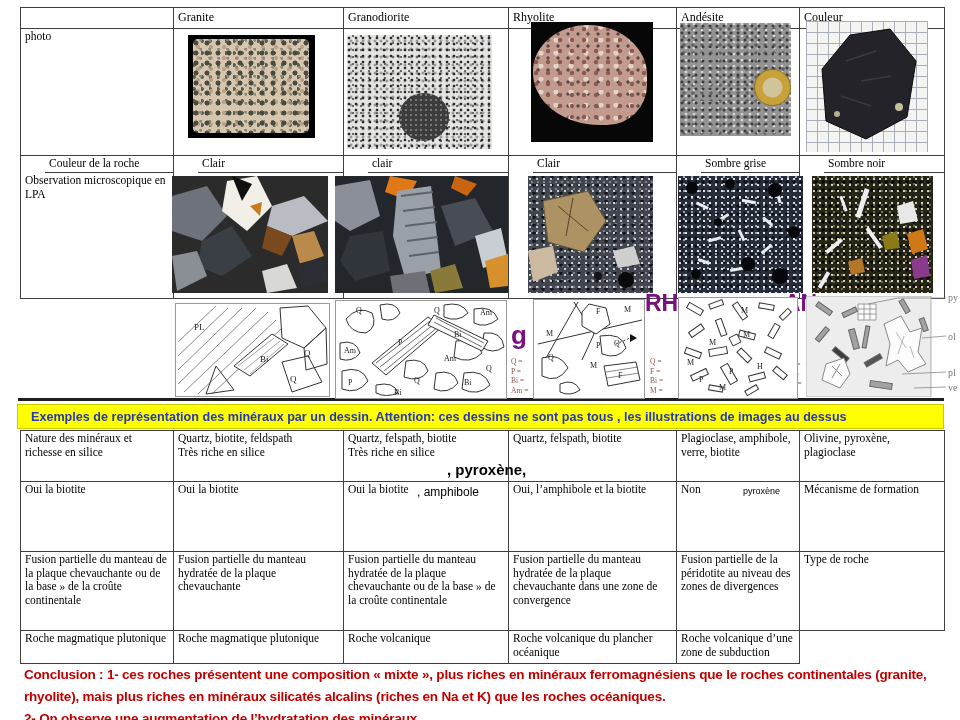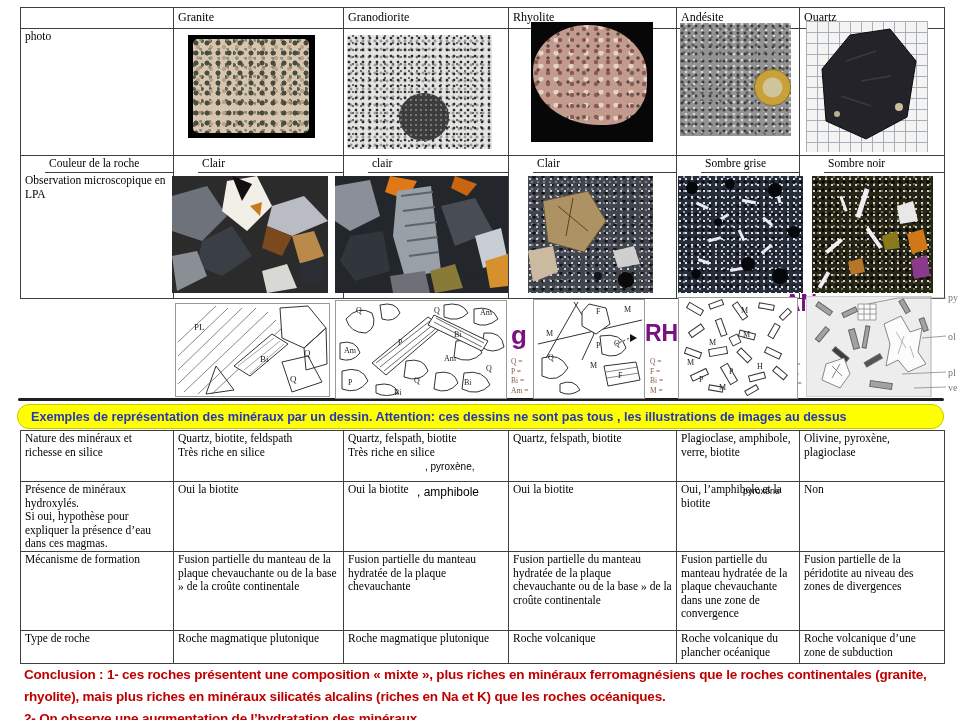--- a/index.html
+++ b/index.html
@@ -1,18 +1,18 @@
 <!DOCTYPE html>
 <html><head>
 <meta charset="utf-8">
 <style>
   html,body{margin:0;padding:0;background:#fff;}
   .slide{position:relative;width:960px;height:720px;background:#ffffff;
          font-family:"Liberation Serif",serif;color:#000;overflow:hidden;}
-  .abs{position:absolute;border-radius:12px;}
+  .abs{position:absolute;}
   
   .tbl{position:absolute;display:grid;border-top:1px solid #3f3f3f;border-left:1px solid #3f3f3f;background:#fff;}
   .cell{box-sizing:border-box;border-right:1px solid #3f3f3f;border-bottom:1px solid #3f3f3f;
         font-size:11.5px;line-height:1.18;padding:1px 4px;white-space:pre-line;overflow:hidden;}
   #table1{left:20px;top:7px;grid-template-columns:153px 170px 165px 168px 123px 145px;
           grid-template-rows:21px 127px 17px 126px;}
   #table2{left:20px;top:430px;grid-template-columns:153px 170px 165px 168px 123px 145px;
           grid-template-rows:51px 70px 79px 33px;}
   .hdr{text-align:left;font-size:12px;padding-top:2px;}
   .short{line-height:14px;padding-top:0;margin-left:24px;}
@@ -82,21 +82,21 @@
 <body>
 
 <div class="slide">
 
   <div id="table1" class="tbl">
     <div class="cell hdr"></div>
     <div class="cell hdr">Granite</div>
     <div class="cell hdr">Granodiorite</div>
     <div class="cell hdr">Rhyolite</div>
     <div class="cell hdr">Andésite</div>
-    <div class="cell hdr">Quartz</div>
+    <div class="cell hdr">Couleur</div>
 
     <div class="cell">photo</div>
     <div class="cell"></div>
     <div class="cell"></div>
     <div class="cell"></div>
     <div class="cell"></div>
     <div class="cell"></div>
 
     <div class="cell short">Couleur de la roche</div>
     <div class="cell short">Clair</div>
@@ -273,21 +273,21 @@
       <text x="90" y="12" font-size="8" fill="#222">M</text>
       <text x="12" y="36" font-size="8" fill="#222">M</text>
       <text x="62" y="48" font-size="8" fill="#222">P</text>
       <text x="80" y="46" font-size="8" fill="#222">Q</text>
       <text x="14" y="60" font-size="8" fill="#222">Q</text>
       <text x="56" y="68" font-size="8" fill="#222">M</text>
       <text x="84" y="78" font-size="8" fill="#222">F</text>
     </svg>
   </div>
 
-  <div class="plabel" style="left:645px;top:292px;font-size:23px;margin-top:30px;">RH</div>
+  <div class="plabel" style="left:645px;top:292px;font-size:23px;">RH</div>
   <div class="legend" style="left:650px;top:357px;">Q =
 F =
 Bi =
 M =</div>
 
   <div class="draw" style="left:678px;top:297px;z-index:2;">
     <svg width="118" height="100" viewBox="0 0 118 100" style="border:1px solid #9a9a9a;background:#fff;">
       <g fill="none" stroke="#333">
         <rect x="8" y="8" width="16" height="6" transform="rotate(30 16 11)"></rect>
         <rect x="30" y="4" width="14" height="5" transform="rotate(-20 37 6)"></rect>
@@ -362,22 +362,20 @@
   <div id="table2" class="tbl">
     <div class="cell">Nature des minéraux et richesse en silice</div>
     <div class="cell">Quartz, biotite, feldspath
 Très riche en silice</div>
     <div class="cell">Quartz, felspath, biotite
 Très riche en silice</div>
     <div class="cell">Quartz, felspath, biotite</div>
     <div class="cell">Plagioclase, amphibole, verre, biotite</div>
     <div class="cell">Olivine, pyroxène, plagioclase</div>
 
-    <div class="cell">Présence de minéraux hydroxylés.
-Si oui, hypothèse pour expliquer la présence d’eau dans ces magmas.</div>
     <div class="cell">Oui la biotite</div>
     <div class="cell">Oui la biotite</div>
     <div class="cell">Oui  la biotite</div>
     <div class="cell">Oui, l’amphibole et la biotite</div>
     <div class="cell">Non</div>
 
     <div class="cell">Mécanisme de formation</div>
     <div class="cell">Fusion partielle du manteau de la plaque chevauchante ou de la base » de la croûte continentale</div>
     <div class="cell">Fusion partielle du manteau hydratée de la plaque chevauchante</div>
     <div class="cell">Fusion partielle du manteau hydratée de la plaque chevauchante ou de la base » de la croûte continentale</div>
@@ -385,21 +383,21 @@
     <div class="cell">Fusion partielle de la péridotite au niveau des zones de divergences</div>
 
     <div class="cell">Type de roche</div>
     <div class="cell">Roche magmatique plutonique</div>
     <div class="cell">Roche magmatique plutonique</div>
     <div class="cell">Roche volcanique</div>
     <div class="cell">Roche volcanique du plancher océanique</div>
     <div class="cell">Roche volcanique d’une zone de subduction</div>
   </div>
 
-  <div class="ovl" style="left:425px;top:461px;font-size:10px;">, pyroxène,</div>
+  <div class="ovl" style="left:447px;top:461px;font-size:15px;font-weight:bold;">, pyroxène,</div>
   <div class="ovl" style="left:417px;top:485px;font-size:12px;">, amphibole</div>
   <div class="ovl" style="left:743px;top:486px;font-size:9px;">pyroxène</div>
 
   <div class="abs" id="conclusion">
     <div>Conclusion : 1- ces roches  présentent une composition « mixte », plus riches en minéraux ferromagnésiens que le roches continentales (granite, rhyolite), mais plus riches en minéraux silicatés alcalins (riches en Na et K) que les roches océaniques.</div>
     <div>2- On observe une augmentation de l’hydratation des minéraux.</div>
   </div>
 
 </div>
 

